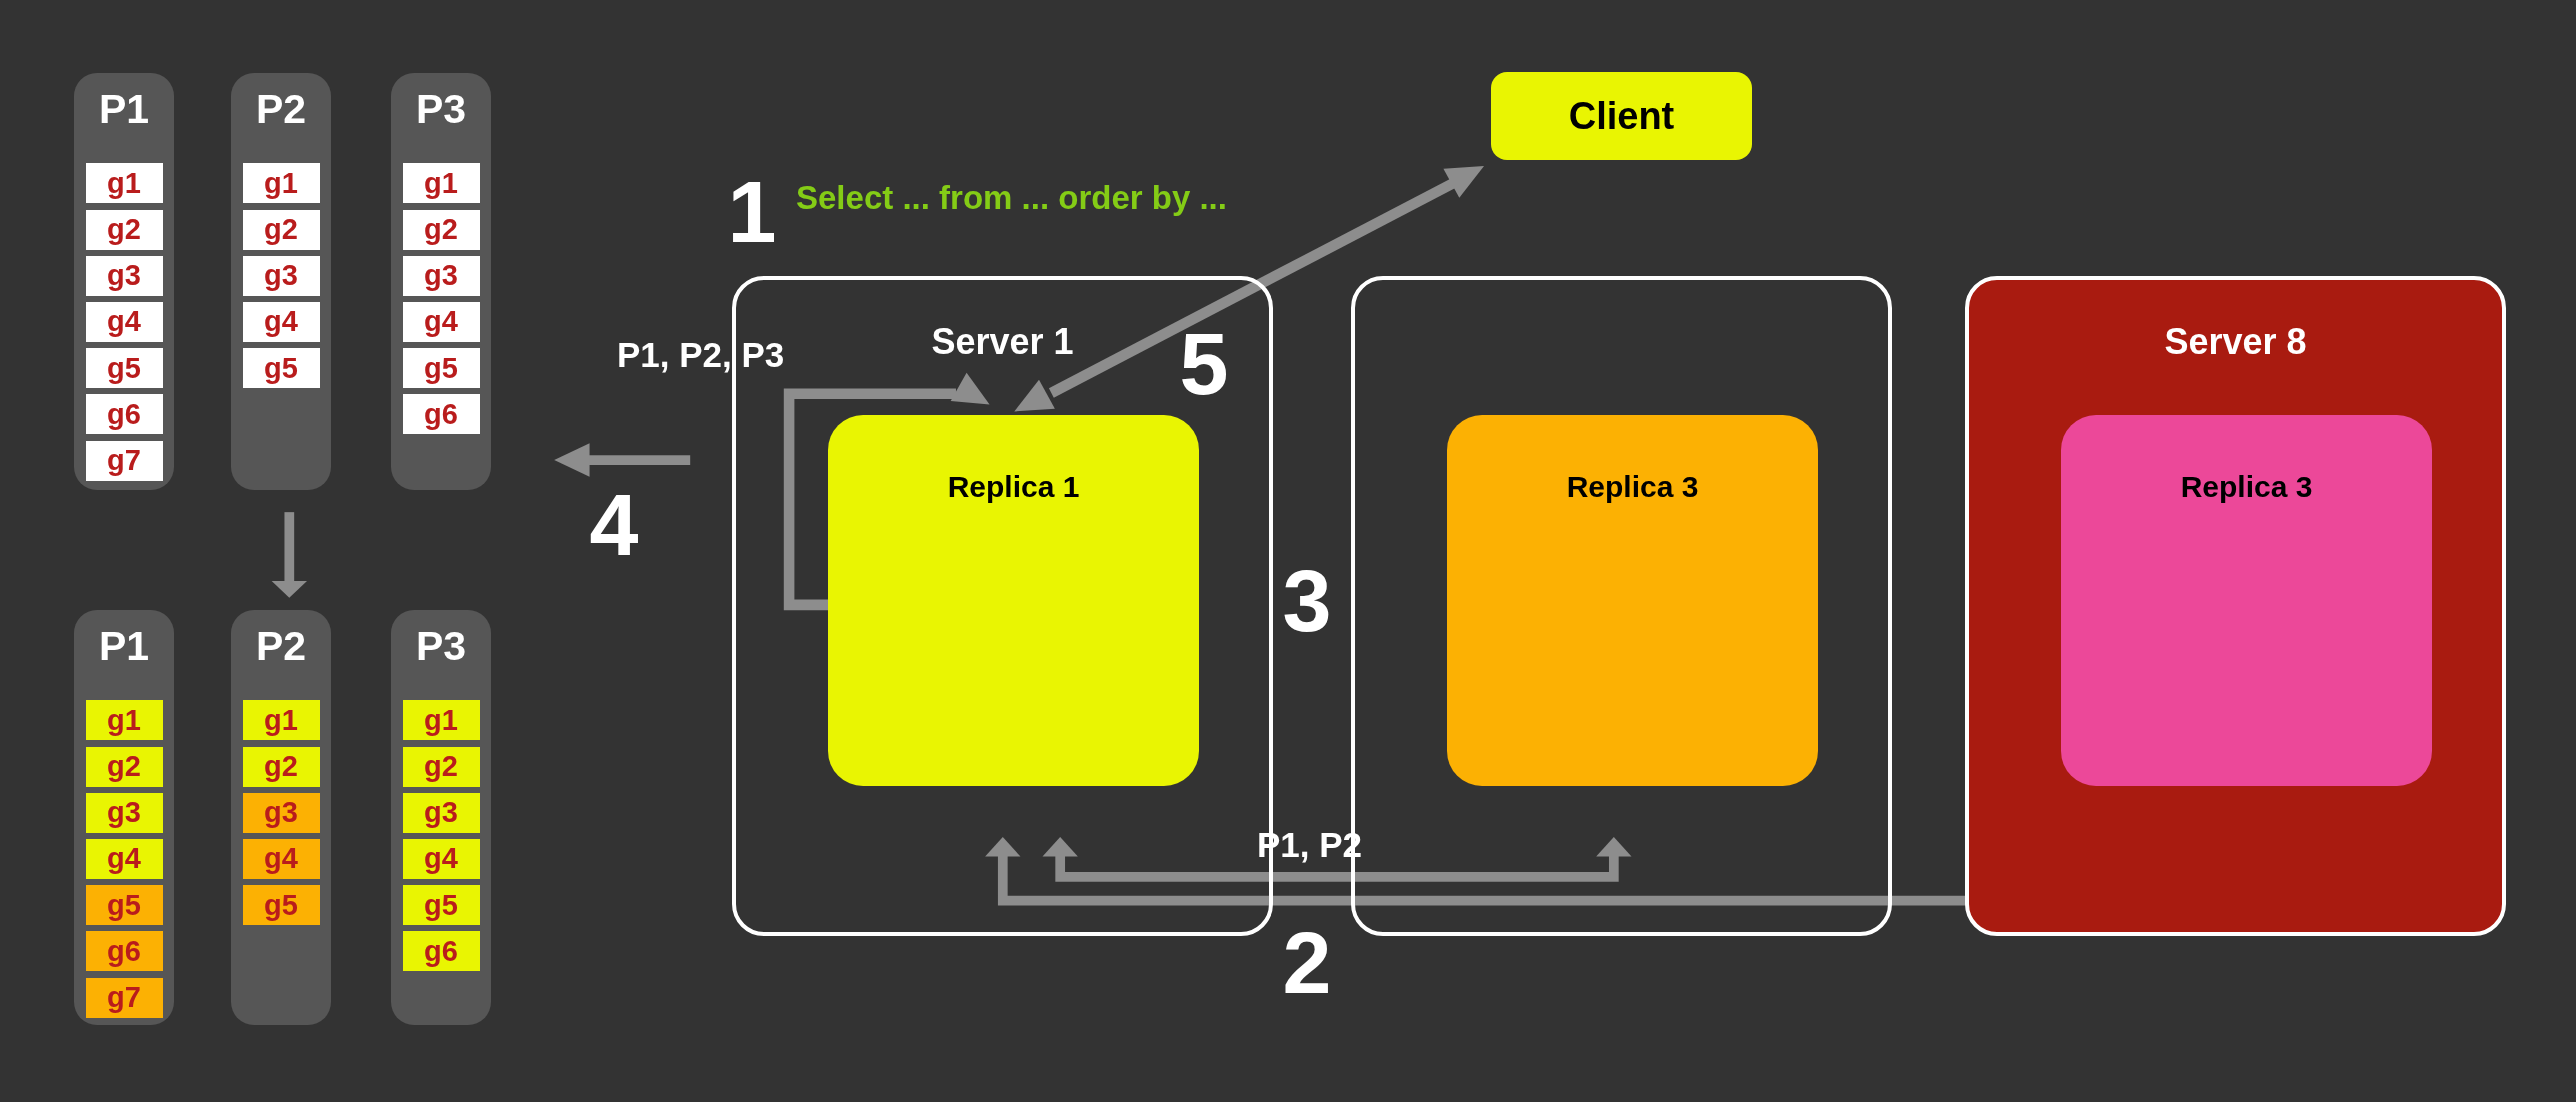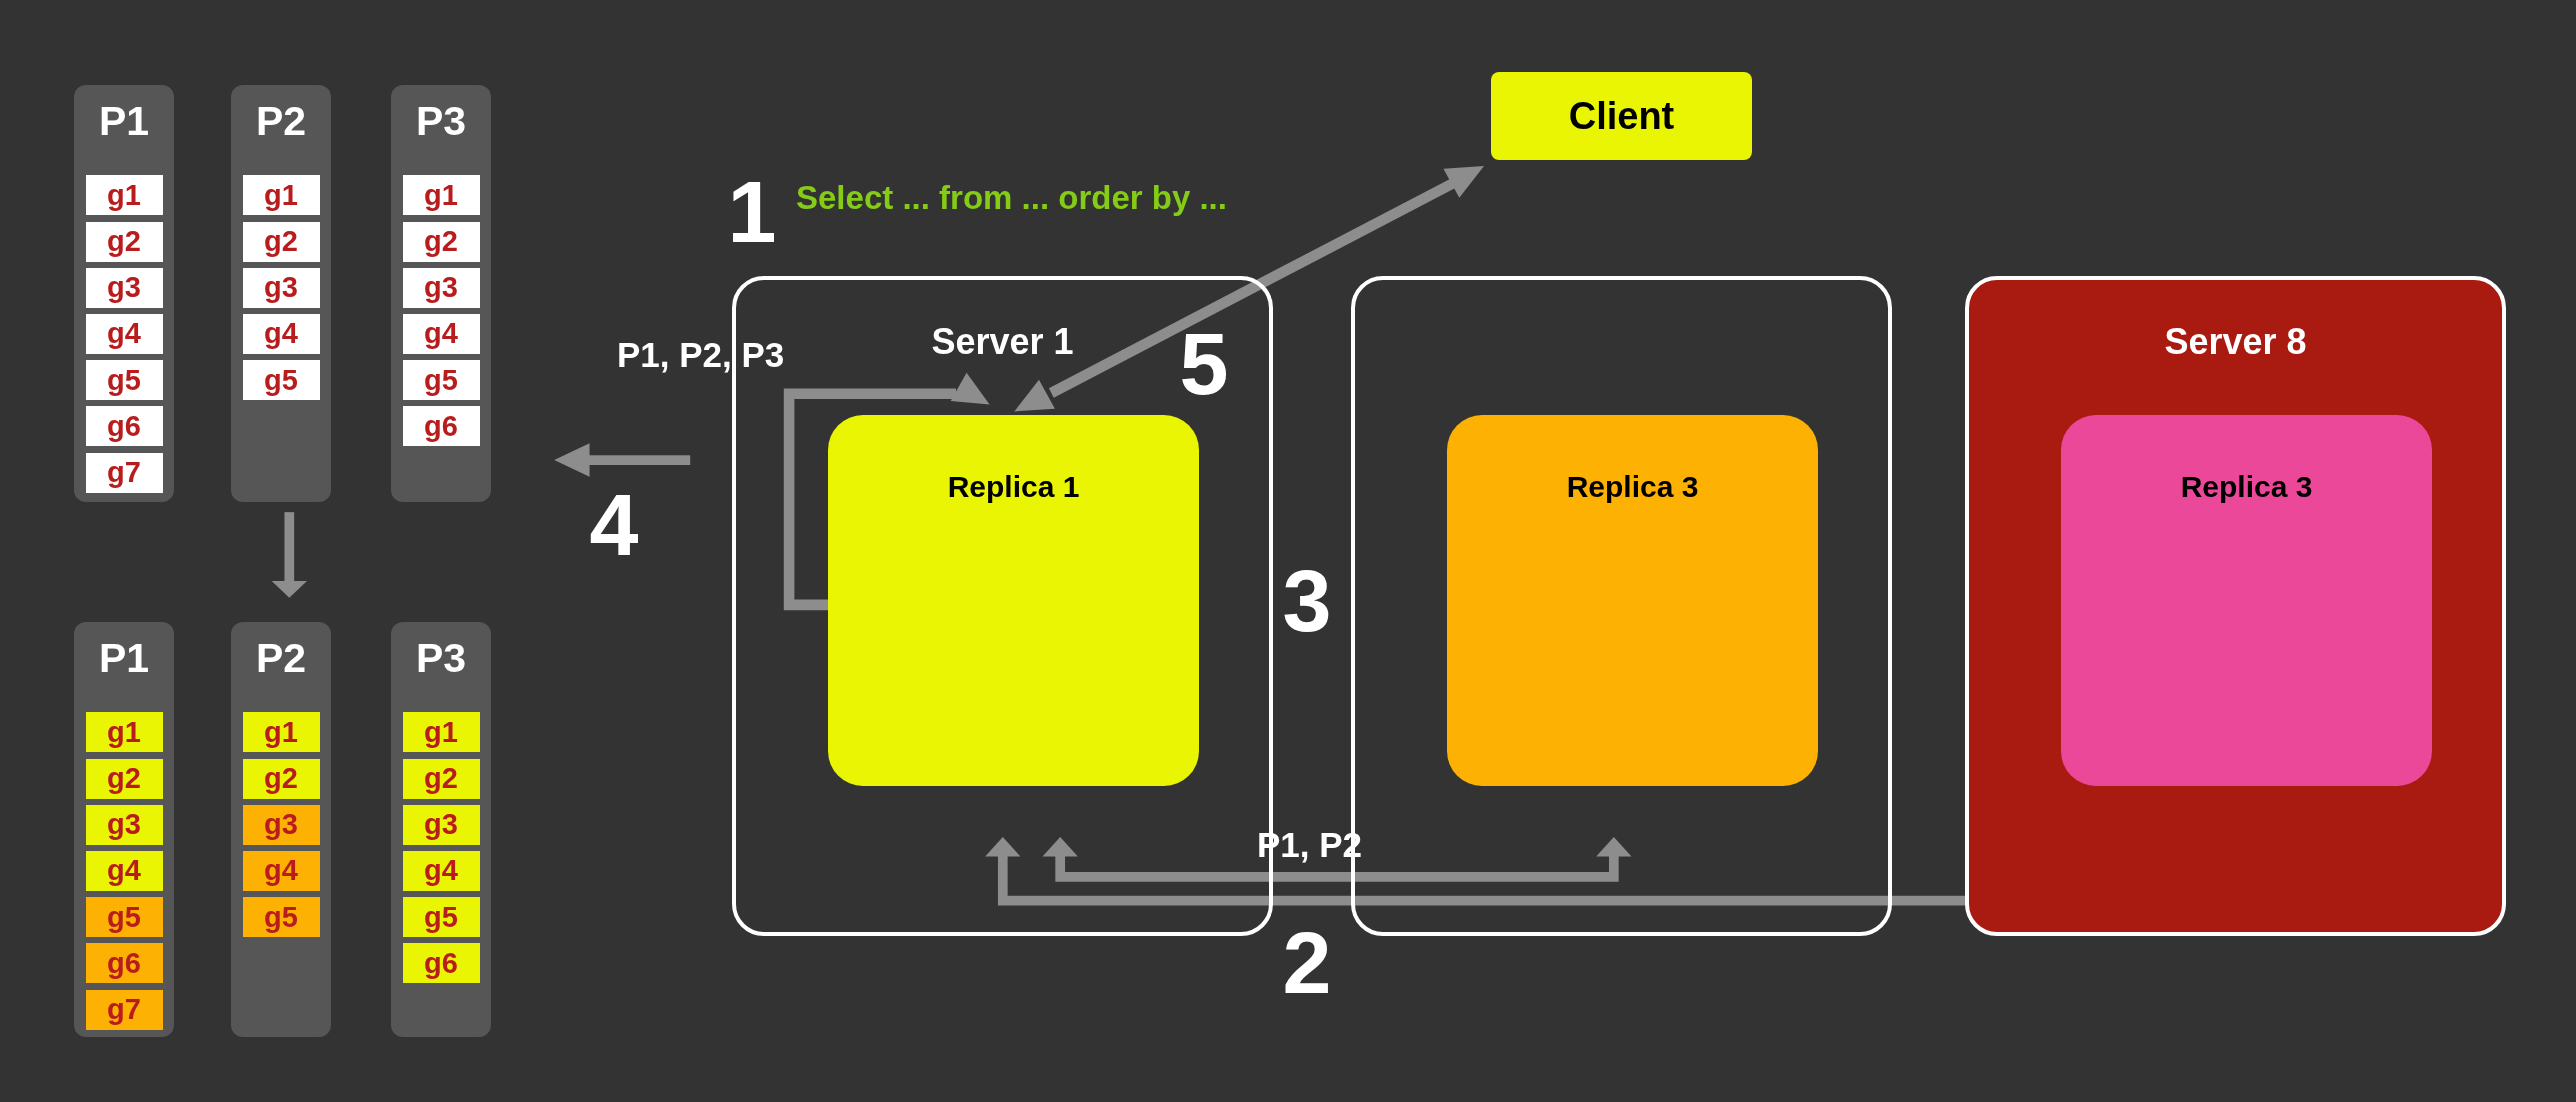--- a/index.html
+++ b/index.html
@@ -3,21 +3,21 @@
 <meta charset="utf-8">
 <style>
   html,body{margin:0;padding:0;background:#333333;}
   .canvas{
     position:relative;width:2576px;height:1102px;background:#333333;
     font-family:"Liberation Sans",sans-serif;font-weight:700;overflow:hidden;
   }
   .arrows{position:absolute;left:0;top:0;width:2576px;height:1102px;}
 
   
-  .pcol{position:absolute;width:100px;background:#565656;border-radius:12px;box-sizing:border-box;margin-top:12px;}
+  .pcol{position:absolute;width:100px;background:#565656;border-radius:23px;box-sizing:border-box;}
   .ptitle{margin-top:12.4px;text-align:center;font-size:41px;line-height:48px;color:#ffffff;}
   .cells{display:flex;flex-direction:column;gap:6.2px;margin:30px 11.5px 0 11.5px;}
   .cell{height:40px;display:flex;align-items:center;justify-content:center;
         font-size:29px;color:#b91c1c;flex:0 0 auto;}
   .cell-white{background:#ffffff;}
   .cell-yellow{background:#e9f502;}
   .cell-orange{background:#fcb103;}
 
   
   .server{position:absolute;top:276px;width:541px;height:660px;border:4.4px solid #ffffff;
@@ -25,21 +25,21 @@
   .server-filled{background:#a91b10;}
   .server-title{margin-top:41px;text-align:center;font-size:36px;color:#ffffff;}
   .replica{position:absolute;left:92px;top:135px;width:371px;height:371px;border-radius:35px;
            text-align:center;padding-top:55px;box-sizing:border-box;font-size:30px;color:#000000;}
   .replica-yellow{background:#e9f502;}
   .replica-orange{background:#fcb103;}
   .replica-red{background:#ec4899;}
 
   
   .client{position:absolute;left:1491px;top:72px;width:261px;height:88px;background:#e9f502;
-          border-radius:8px;display:flex;align-items:center;justify-content:center;
+          border-radius:16px;display:flex;align-items:center;justify-content:center;
           font-size:38px;color:#000000;}
 
   
   .stepnum{position:absolute;color:#ffffff;font-size:88px;line-height:88px;
            width:141px;text-align:center;transform:translateX(-50%);}
   .step1-text{position:absolute;left:796px;top:178px;font-size:33px;line-height:39px;color:#84cc16;}
   .alabel{position:absolute;font-size:35px;line-height:41px;color:#ffffff;white-space:nowrap;}
 </style>
 </head>
 <body>

